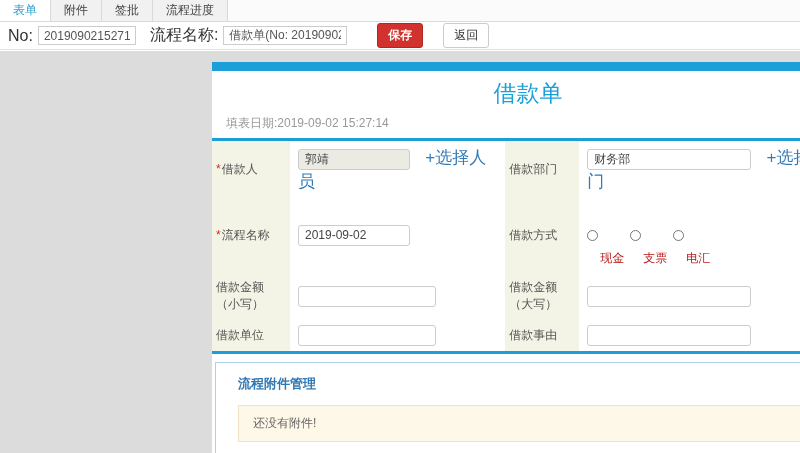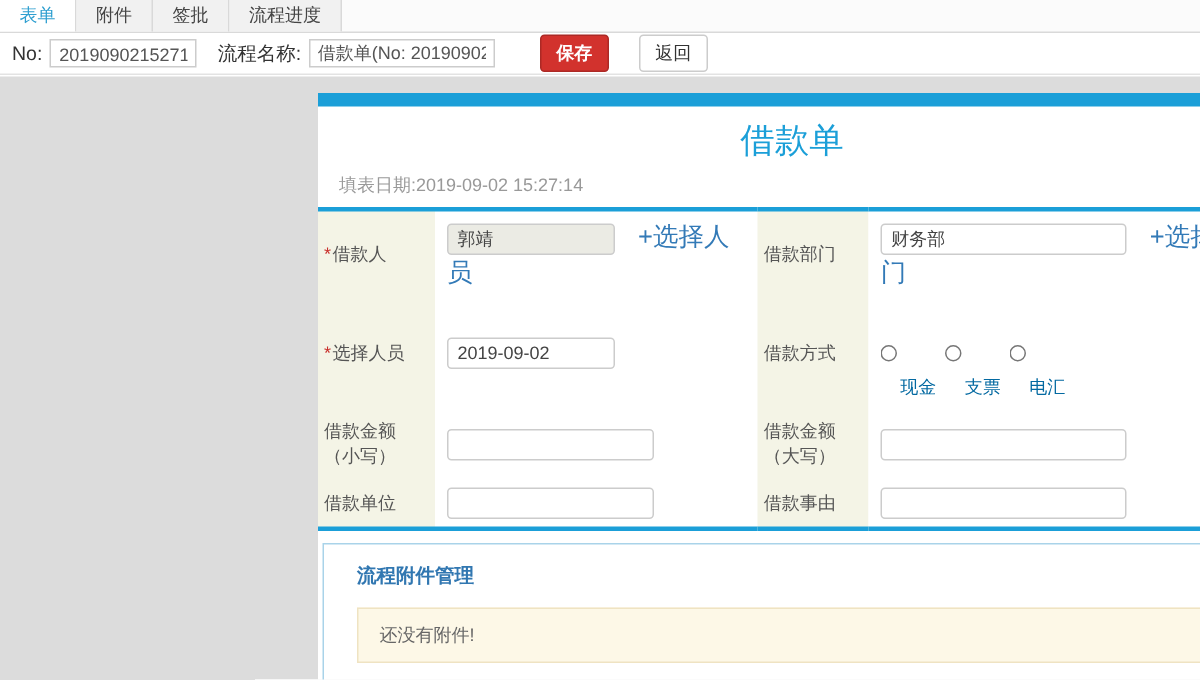--- a/index.html
+++ b/index.html
@@ -9,21 +9,21 @@
     background: #fff; position: relative; font-size: 12px; color: #333;
   }
   
   .tabbar { height: 22px; display: flex; background: #fbfbfb; border-bottom: 1px solid #d9d9d9; }
   .tab { padding: 0 13px; line-height: 21px; font-size: 12px; background: #f1f1f1;
          border-right: 1px solid #d9d9d9; color: #444; cursor: pointer; }
   .tab.active { background: #fff; color: #2e9fd0; font-weight: normal; }
   
   .toolbar { height: 28px; background: #fff; display: flex; align-items: center;
              padding: 0 8px; border-bottom: 1px solid #e3e3e3; }
-  .tb-label { font-size: 13px; color: #333; margin-right: 5px; }
+  .tb-label { font-size: 16px; color: #333; margin-right: 5px; }
   .tb-input { height: 19px; border: 1px solid #ccc; font-size: 12px; padding: 0 5px;
               color: #555; outline: none; }
   .no-input { width: 98px; margin-right: 14px; }
   .proc-input { width: 124px; }
   .btn { font-size: 12px; border-radius: 3px; padding: 3px 10px; cursor: pointer;
          border: 1px solid transparent; }
   .btn-save { background: #d2322d; border-color: #ac2925; color: #fff; font-weight: bold; margin-left: 30px; }
   .btn-next { background: #4285f4; border-color: #3572d8; color: #fff; font-weight: bold; margin-left: 22px; }
   .btn-back { background: #fff; border-color: #ccc; color: #333; margin-left: 20px; }
   
@@ -43,21 +43,21 @@
   td.fld { padding: 5px 8px; background: #fff; }
   .req { color: #c9302c; margin-right: 1px; }
   .f-input { height: 21px; border: 1px solid #ccc; border-radius: 3px; padding: 0 6px;
              font-size: 12px; color: #444; width: 112px; outline: none; }
   .f-input.readonly { background: #ebebe4; }
   .f-input.wide { width: 138px; }
   .f-input.rwide { width: 164px; font-family: Liberation Mono, monospace; }
   .sel-link { color: #337ab7; font-size: 17px; margin-left: 12px; text-decoration: none; cursor: pointer; }
   .radio-group { display: flex; align-items: center; }
   .radio-group input[type=radio] { width: 11px; height: 11px; margin: 0 2px 0 0; }
-  .radio-label { color: #0369a1; margin-right: 6px; margin-top: 47px; }
+  .radio-label { color: #b91c1c; margin-right: 6px; margin-top: 47px; }
   
   .sub-panel { margin: 8px 3px 0; border: 1px solid; padding: 12px 22px 14px; }
   .sub-panel.attach { border-color: #a9d3e9; }
   .sub-panel.approve { border-color: #dca6a1; margin-top: 9px; min-height: 160px; }
   .sub-title { font-size: 13px; font-weight: bold; }
   .attach .sub-title { color: #3177b1; }
   .approve .sub-title { color: #c43c35; }
   .alert-empty { margin-top: 12px; background: #fdf8e7; border: 1px solid #efe3c2;
                  padding: 9px 14px; font-size: 12px; color: #666; }
   .btn-upload { margin-top: 12px; display: inline-block; background: #3a7fc1; color: #fff;
@@ -105,21 +105,21 @@
         <td class="lbl lbl2">
           <span>借款部门</span>
         </td>
         <td class="fld">
           <input class="f-input rwide" type="text" value="财务部" style="">
           <a class="sel-link">+选择部门</a>
         </td>
       </tr>
       <tr>
         <td class="lbl">
-          <span class="req">*</span><span>选择人员</span>
+          <span class="req">*</span><span>流程名称</span>
         </td>
         <td class="fld">
           <input class="f-input" type="text" value="2019-09-02" style="">
         </td>
         <td class="lbl lbl2">
           <span>借款方式</span>
         </td>
         <td class="fld">
           <span class="radio-group">
             <input type="radio" name="loan-method" style="">

